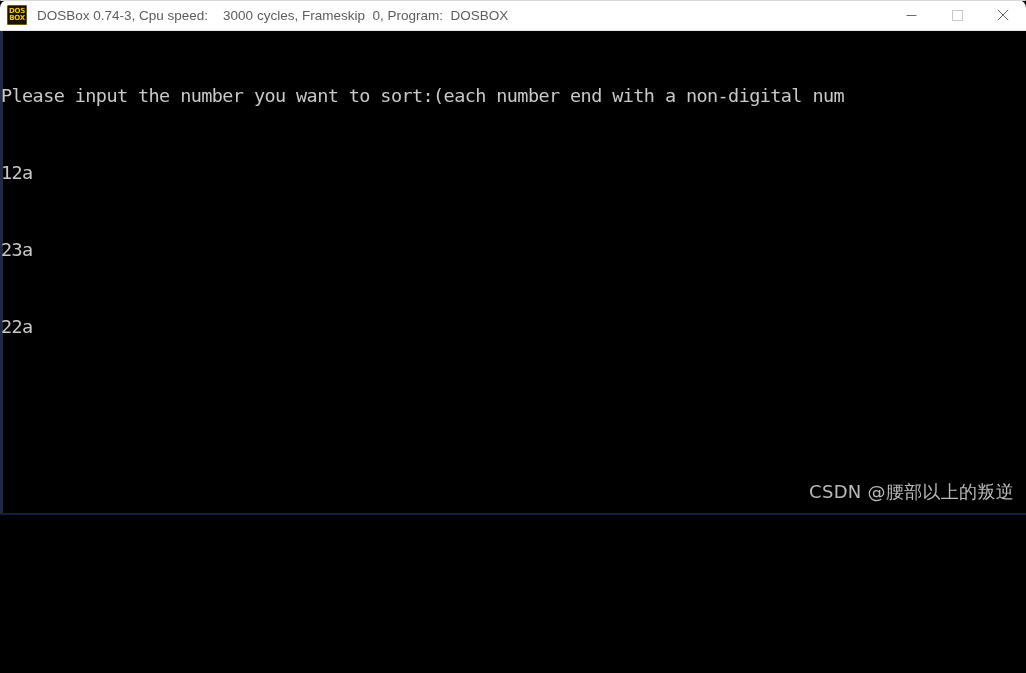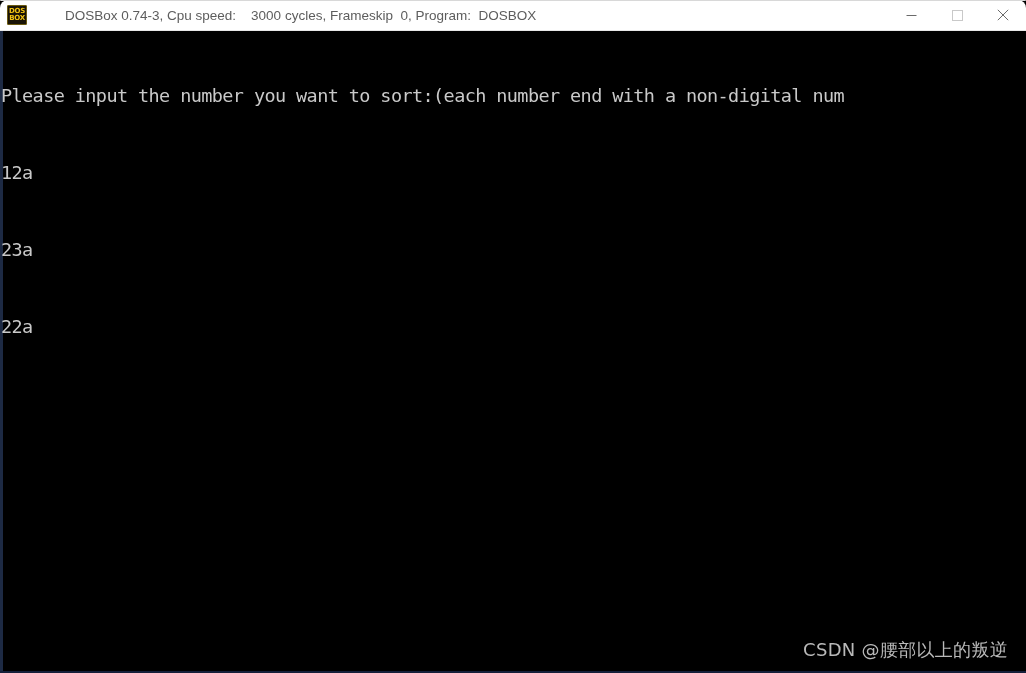--- a/index.html
+++ b/index.html
@@ -44,21 +44,21 @@
     height: 1px;
     background: #d8d8d8;
     border-top-left-radius: 8px;
     border-top-right-radius: 8px;
   }
 
   #app-icon {
     width: 18px;
     height: 18px;
     margin-left: 7px;
-    margin-right: 0;
+    margin-right: 10px;
     background: #1a1406;
     border: 1px solid #6b5a10;
     border-radius: 1px;
     display: flex;
     flex-direction: column;
     align-items: center;
     justify-content: center;
     flex: none;
     overflow: hidden;
   }
@@ -71,40 +71,39 @@
     letter-spacing: -0.3px;
   }
 
   #title-text {
     font-family: "Liberation Sans", sans-serif;
     font-size: 13.5px;
     color: #5d5d5d;
     white-space: pre;
     flex: 1 1 auto;
     overflow: hidden;
-    margin-left: 38px;
   }
 
   .winbtn {
     width: 46px;
     height: 31px;
     display: flex;
     align-items: center;
     justify-content: center;
     flex: none;
   }
   .winbtn svg { display: block; }
 
   
   #terminal {
     position: absolute;
     left: 0;
     top: 31px;
     width: 1026px;
-    height: 642px;
+    height: 484px;
     background: #000000;
     overflow: hidden;
   }
   
   #left-edge {
     position: absolute;
     left: 0; top: 0;
     width: 3px;
     height: 642px;
     background: #1d2a44;
@@ -132,21 +131,21 @@
   }
   .cline {
     height: 25.6px;
     white-space: pre;
     padding-left: 1px;
   }
 
   
   #watermark {
     position: absolute;
-    right: 18px;
+    right: 12px;
     bottom: 11px;
     font-family: "DejaVu Sans", "Liberation Sans", sans-serif;
     font-size: 18px;
     color: #b9b9b9;
     white-space: pre;
     letter-spacing: 0.3px;
   }
 </style>
 </head>
 <body>

